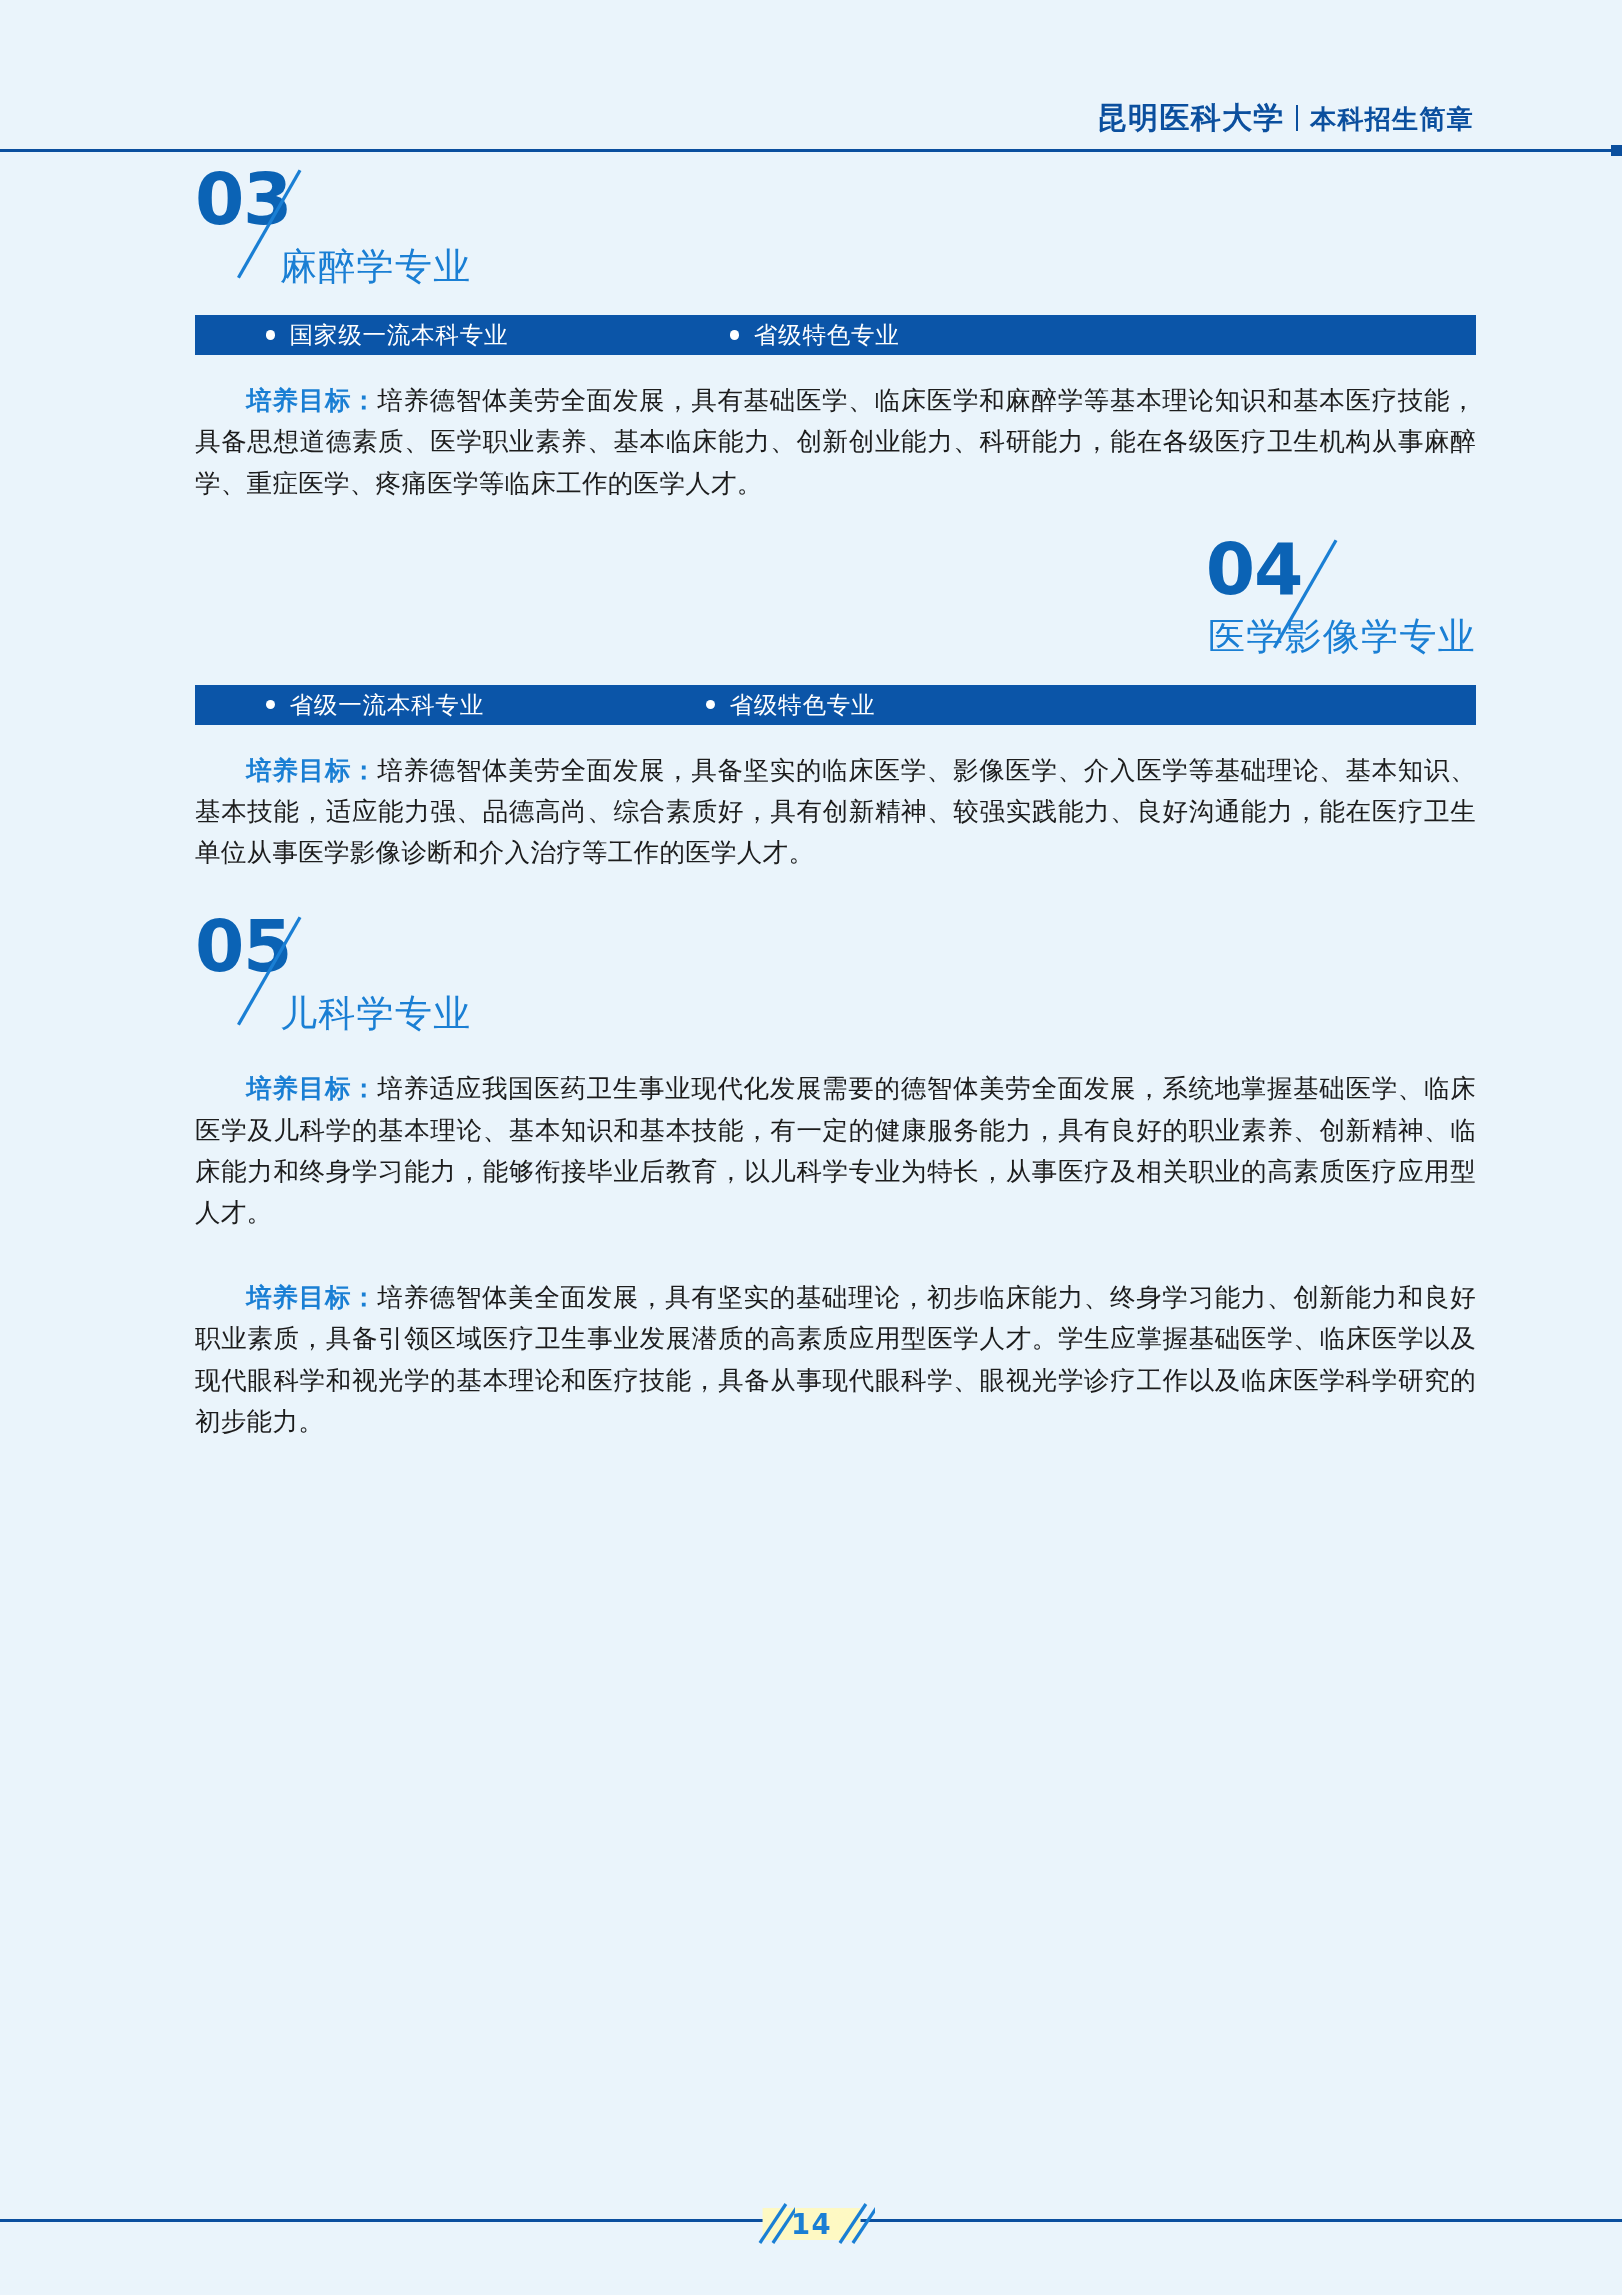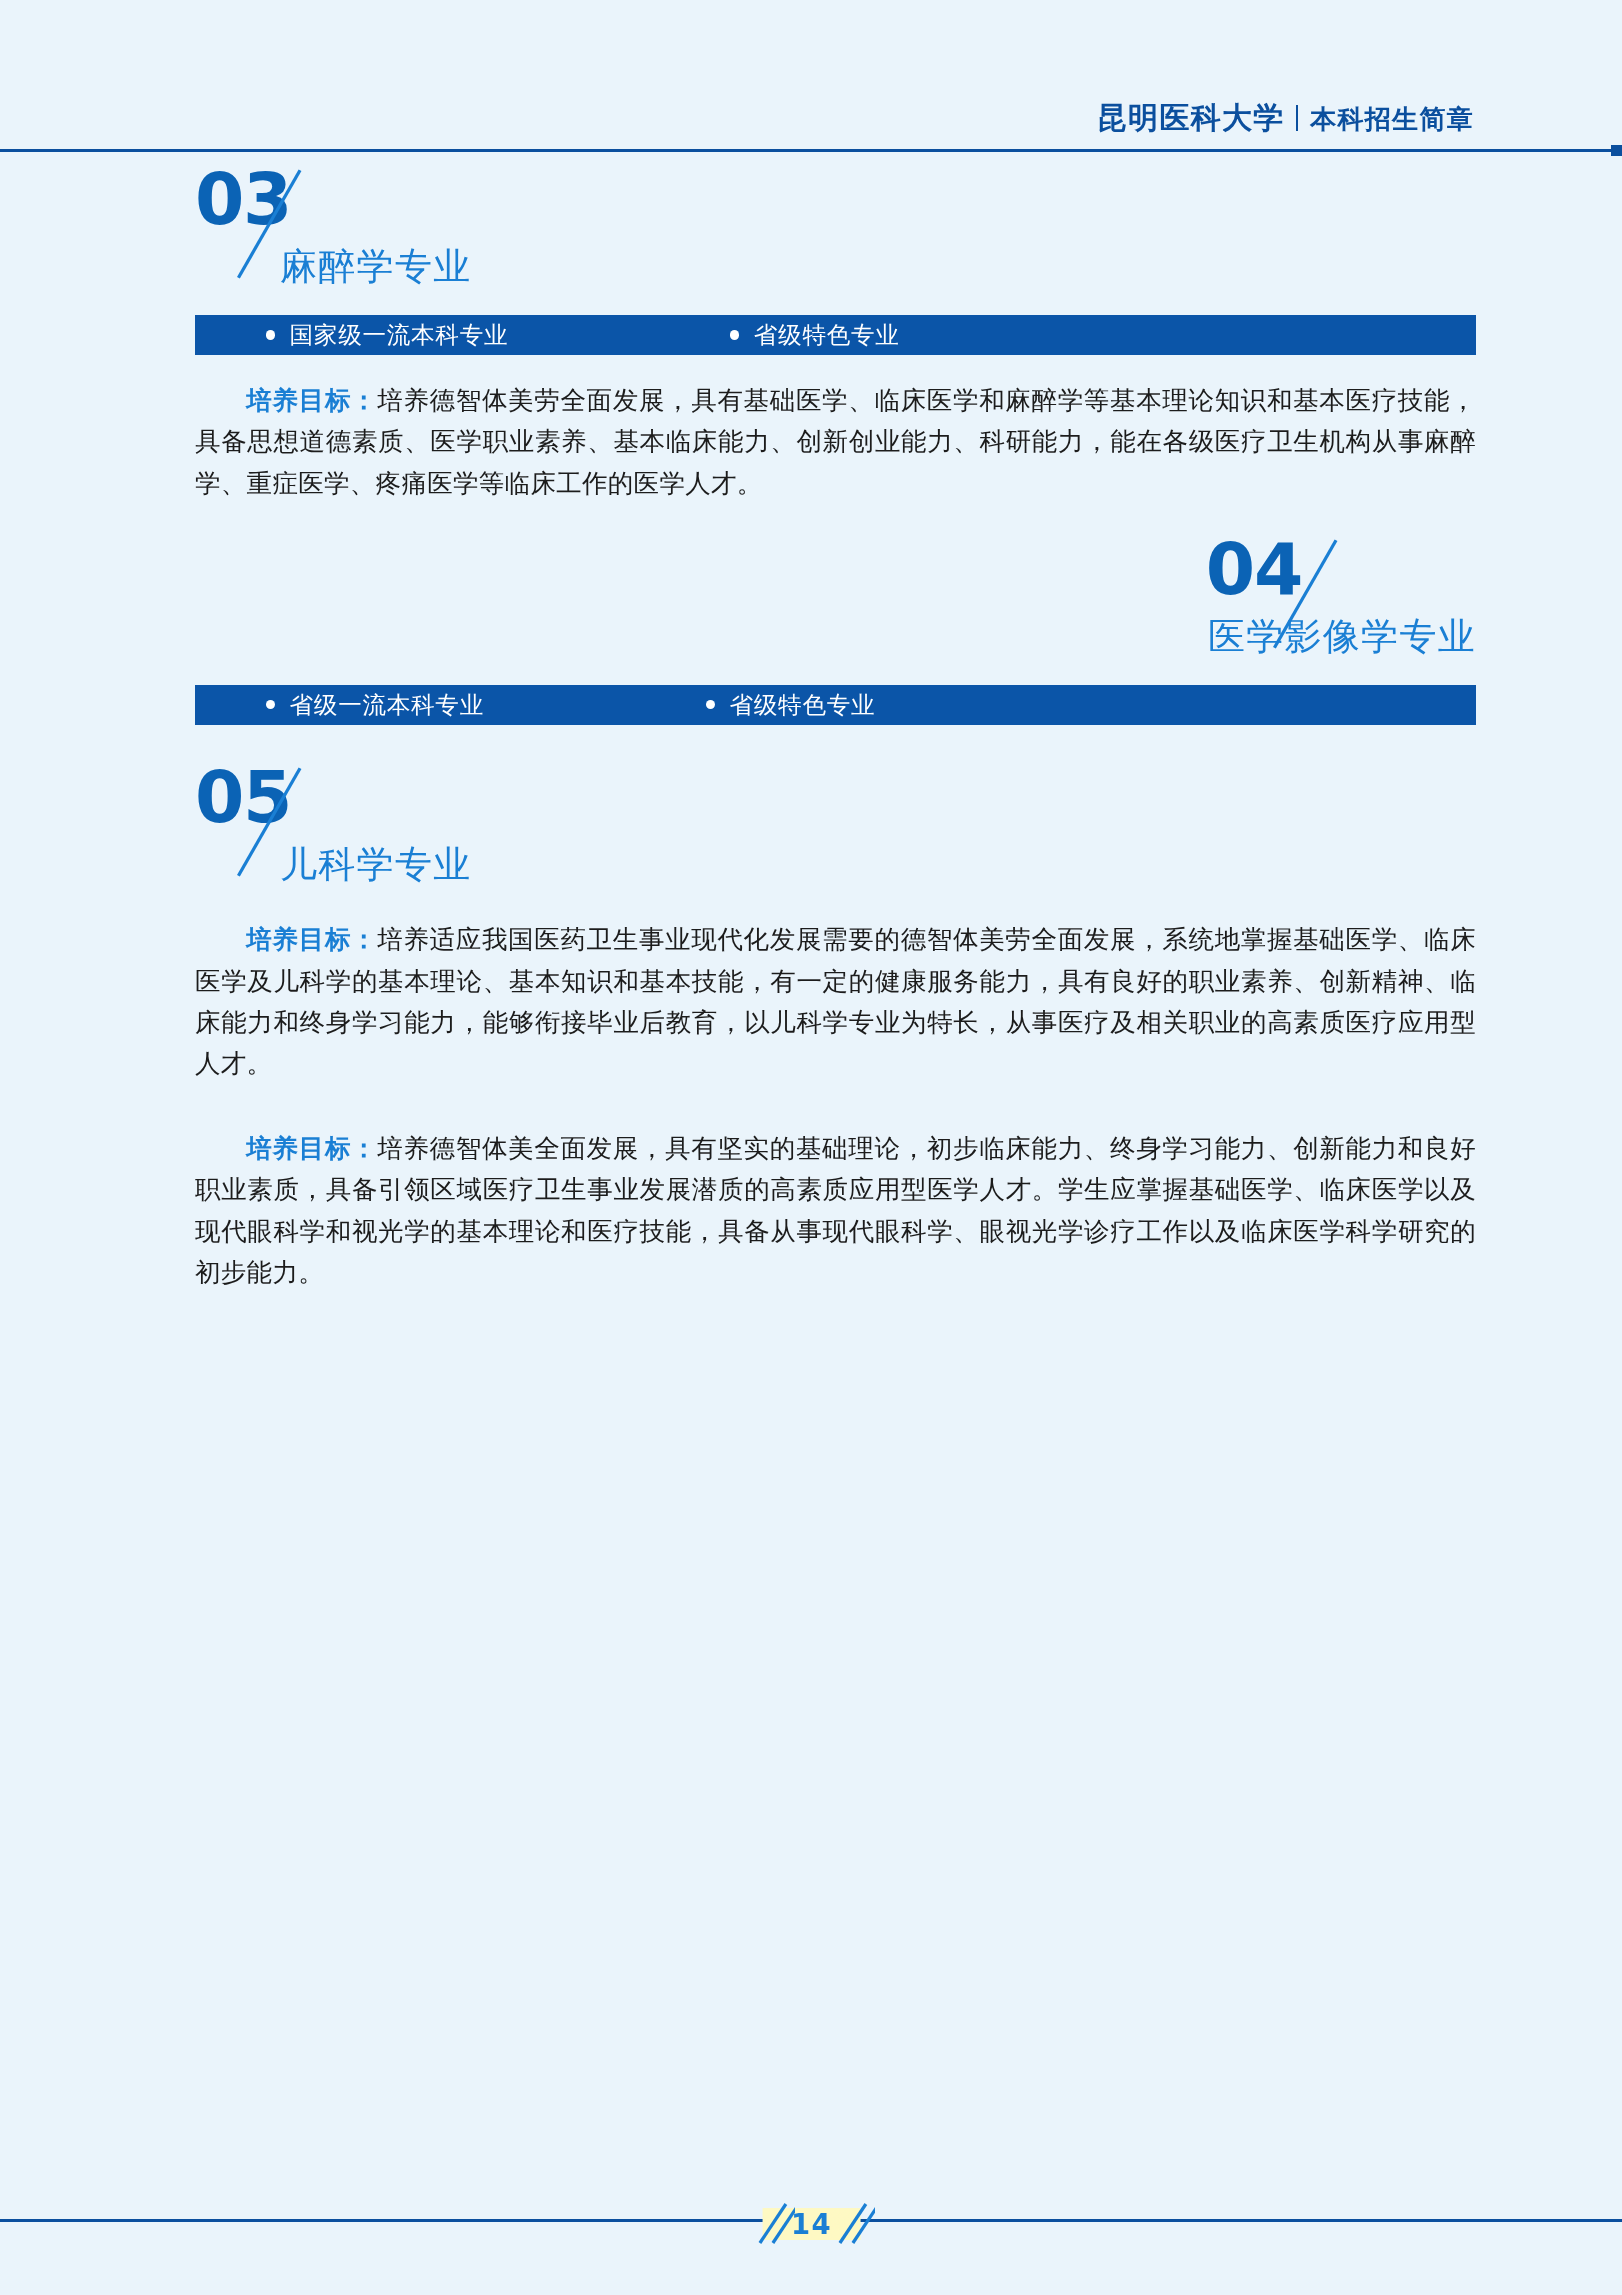--- a/index.html
+++ b/index.html
@@ -300,20 +300,23 @@
       <div class="tagbar">
         <span class="tag t1">
           <span class="dot"></span>
           <span>省级一流本科专业</span>
         </span>
         <span class="tag t2">
           <span class="dot"></span>
           <span>省级特色专业</span>
         </span>
       </div>
+      <p class="para">
+        <span class="indent"></span><span class="goal-label">培养目标：</span><span>培养德智体美劳全面发展，具备坚实的临床医学、影像医学、介入医学等基础理论、基本知识、基本技能，适应能力强、品德高尚、综合素质好，具有创新精神、较强实践能力、良好沟通能力，能在医疗卫生单位从事医学影像诊断和介入治疗等工作的医学人才。</span>
+      </p>
     </div>
 
     <div class="section" style="margin-top:37px;">
       <div class="sec-head left">
         <div class="sec-num">05</div>
         <div class="slash">
           <svg width="79" height="118" viewBox="0 0 120 180">
             <line x1="8" y1="172" x2="102" y2="8"></line>
           </svg>
         </div>

